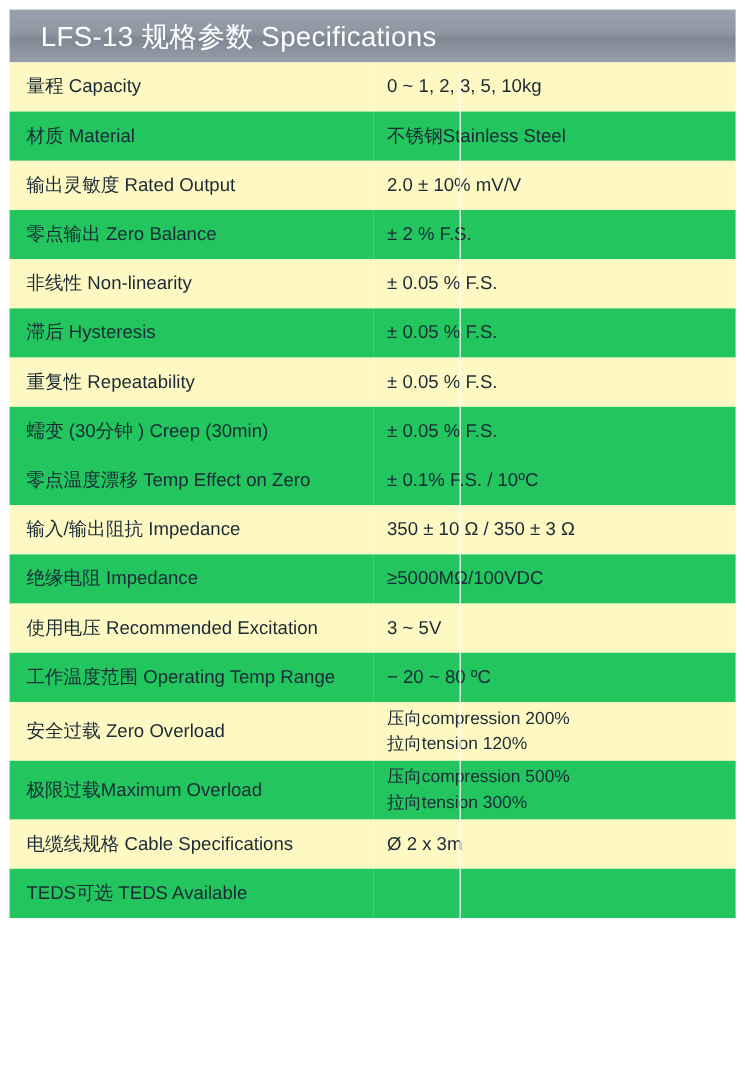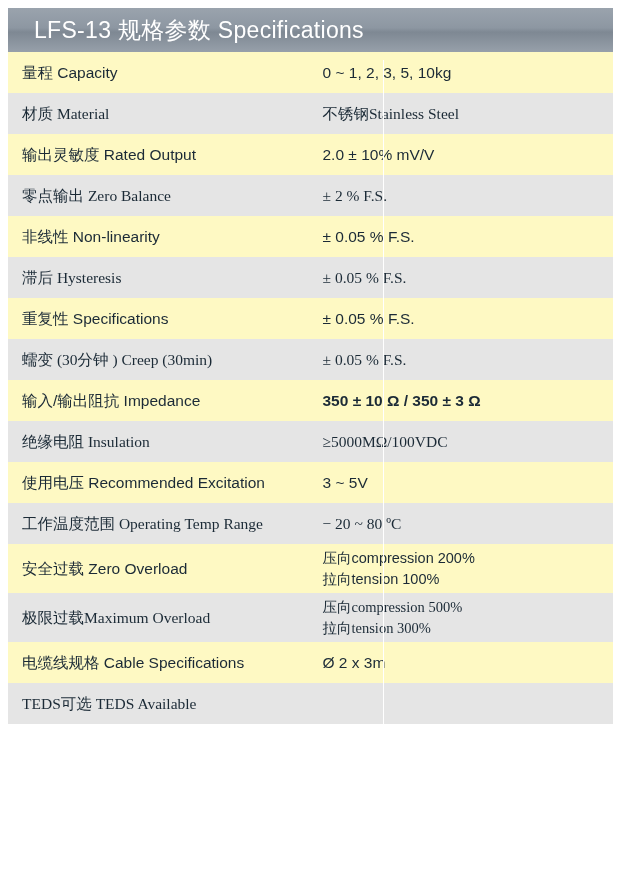--- a/index.html
+++ b/index.html
@@ -53,22 +53,21 @@
     width: 367px;
   }
   .spec-table td.value {
     width: 238px;
     padding-left: 12px;
   }
   tr.row-odd td {
     background: #fef9c3;
   }
   tr.row-even td {
-    background: #e5e5e5;
-    font-family: Liberation Serif, serif;
+    background: #22c55e;
   }
   .two-line td.label,
   .two-line td.value {
     height: 49px;
   }
   .value .l1, .value .l2 {
     display: block;
     font-size: 14.5px;
     line-height: 1.42;
   }
@@ -81,21 +80,21 @@
     top: 52px;
     left: 375px;
     width: 1px;
     height: 780px;
     background: #ffffff;
     pointer-events: none;
   }
   .last-row td {
     height: 41px;
   }
-  .nowrap { white-space: nowrap; font-weight: bold; }
+  .nowrap { white-space: nowrap; }
 </style>
 </head>
 <body>
 
 <div class="sheet">
   <div class="tbl-wrap">
     <div class="divider"></div>
     <table class="spec-table">
       <tbody>
         <tr class="title-row">
@@ -122,48 +121,52 @@
         </tr>
         <tr class="row-odd">
           <td class="label">非线性 Non-linearity</td>
           <td class="value">± 0.05 % F.S.</td>
         </tr>
         <tr class="row-even">
           <td class="label">滞后 Hysteresis</td>
           <td class="value">± 0.05 % F.S.</td>
         </tr>
         <tr class="row-odd">
-          <td class="label">重复性 Specifications</td>
+          <td class="label">重复性 Repeatability</td>
           <td class="value">± 0.05 % F.S.</td>
         </tr>
         <tr class="row-even">
           <td class="label">蠕变 (30分钟 ) Creep (30min)</td>
           <td class="value">± 0.05 % F.S.</td>
         </tr>
+        <tr class="row-even">
+          <td class="label">零点温度漂移 Temp Effect on Zero</td>
+          <td class="value">± 0.1% F.S. / 10ºC</td>
+        </tr>
         <tr class="row-odd">
           <td class="label">输入/输出阻抗 Impedance</td>
           <td class="value nowrap">350 ± 10 Ω / 350 ± 3 Ω</td>
         </tr>
         <tr class="row-even">
-          <td class="label">绝缘电阻  Insulation</td>
+          <td class="label">绝缘电阻  Impedance</td>
           <td class="value">≥5000MΩ/100VDC</td>
         </tr>
         <tr class="row-odd">
           <td class="label">使用电压 Recommended Excitation</td>
           <td class="value">3 ~ 5V</td>
         </tr>
         <tr class="row-even">
           <td class="label">工作温度范围 Operating Temp  Range</td>
           <td class="value">− 20 ~ 80 ºC</td>
         </tr>
         <tr class="row-odd two-line">
           <td class="label">安全过载 Zero Overload</td>
           <td class="value">
             <span class="l1">压向compression 200%</span>
-            <span class="l2">拉向tension 100%</span>
+            <span class="l2">拉向tension 120%</span>
           </td>
         </tr>
         <tr class="row-even two-line">
           <td class="label">极限过载Maximum Overload</td>
           <td class="value">
             <span class="l1">压向compression 500%</span>
             <span class="l2">拉向tension 300%</span>
           </td>
         </tr>
         <tr class="row-odd">

